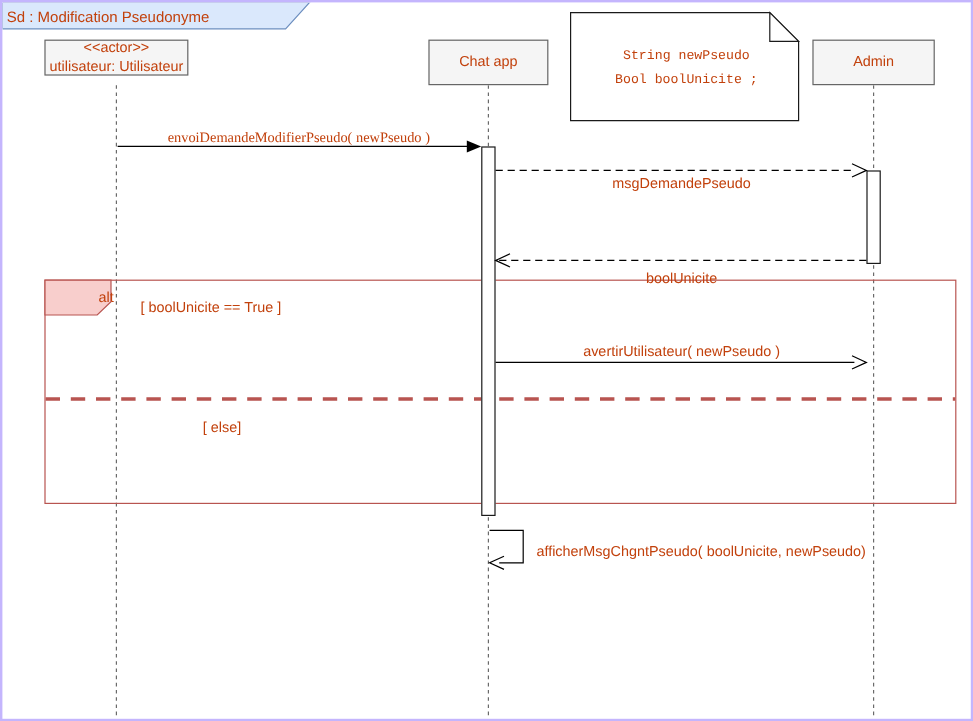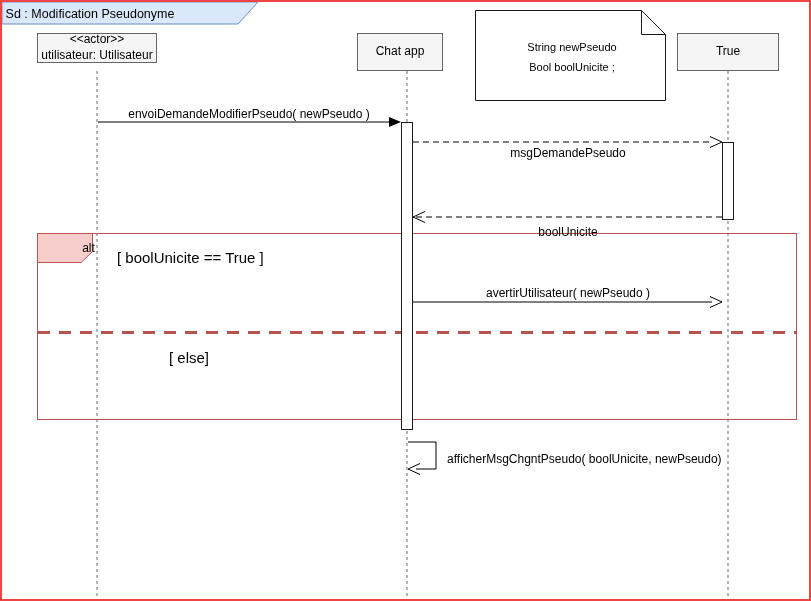--- a/index.html
+++ b/index.html
@@ -1,22 +1,22 @@
 <!DOCTYPE html>
 <html><head>
 <meta charset="utf-8">
 <style>
   html,body{margin:0;padding:0;background:#ffffff;}
   .canvas{
     position:relative;
     width:807px;height:597px;
-    border:2px solid #ef4444;
+    border:2px solid #c4b5fd;
     background:#ffffff;
     font-family:"Liberation Sans","DejaVu Sans",sans-serif;
-    color:#000000;
+    color:#c2410c;
     overflow:hidden;
   }
   svg.layer{position:absolute;left:0;top:0;pointer-events:none;}
   .participant{
     position:absolute;
     box-sizing:border-box;
     background:#f5f5f5;
     border:1px solid #666666;
     display:flex;flex-direction:column;align-items:center;justify-content:center;
     font-size:12px;line-height:1.3;text-align:center;
@@ -29,38 +29,38 @@
   }
   .msg-label{
     position:absolute;
     font-size:12px;
     white-space:nowrap;
     transform:translateX(-50%);
   }
   .msg-label.left-anchor{transform:none;}
   .guard-label{
     position:absolute;
-    font-size:15px;
+    font-size:12px;
     white-space:nowrap;
   }
   .frame-title{
     position:absolute;left:0;top:1px;width:176px;height:21px;
     display:flex;align-items:center;justify-content:center;
     font-size:12.5px;
   }
   .alt-operator{
     position:absolute;left:35px;top:231px;width:55px;height:29px;
     display:flex;align-items:center;justify-content:center;
     font-size:12px;
     padding-left:24px;
   }
   .note-text{
     position:absolute;left:475px;top:10px;width:190px;height:90px;
     display:flex;flex-direction:column;align-items:center;justify-content:center;
-    font-family:Liberation Sans, sans-serif;
+    font-family:Liberation Mono, monospace;
     font-size:11px;line-height:20px;text-align:center;
   }
 </style>
 </head>
 <body>
 
 <div class="canvas">
 
   <svg class="layer" width="807" height="597" viewBox="0 0 807 597">
 
@@ -77,25 +77,25 @@
     <polygon points="35.5,231.5 90.5,231.5 90.5,249.5 79,260.5 35.5,260.5" fill="#f8cecc" stroke="#b85450" stroke-width="1"></polygon>
     <line x1="36" y1="330.5" x2="794" y2="330.5" stroke="#b85450" stroke-width="3" stroke-dasharray="12,9"></line>
   </svg>
 
   <div class="frame-title">Sd :  Modification Pseudonyme</div>
 
   <div class="participant" style="left:35px;top:31px;width:120px;height:30px;">
     <span>&lt;&lt;actor&gt;&gt;</span>
     <span>utilisateur: Utilisateur</span>
   </div>
-  <div class="participant" style="left:355px;top:31px;width:86px;height:38px;">
+  <div class="participant" style="left:355px;top:31px;width:100px;height:38px;">
     <span>Chat app</span>
   </div>
   <div class="participant" style="left:675px;top:31px;width:102px;height:38px;">
-    <span>True</span>
+    <span>Admin</span>
   </div>
 
   <div class="note-text">
     <span>String newPseudo</span>
     <span>Bool boolUnicite ;</span>
   </div>
 
   <div class="activation" style="left:399px;top:120px;width:12px;height:308px;"></div>
   <div class="activation" style="left:720px;top:140px;width:12px;height:78px;"></div>
 
@@ -110,21 +110,21 @@
     <line x1="720" y1="215" x2="412" y2="215" stroke="#000" stroke-width="1" stroke-dasharray="6,4"></line>
     <path d="M423,209.5 L411,215 L423,220.5" fill="none" stroke="#000" stroke-width="1"></path>
 
     <line x1="411" y1="300" x2="710" y2="300" stroke="#000" stroke-width="1"></line>
     <path d="M708,294.5 L720,300 L708,305.5" fill="none" stroke="#000" stroke-width="1"></path>
 
     <polyline points="406,440 434,440 434,467 414,467" fill="none" stroke="#000" stroke-width="1"></polyline>
     <path d="M418,461.5 L406,467 L418,472.5" fill="none" stroke="#000" stroke-width="1"></path>
   </svg>
 
-  <div class="msg-label" style="left:247px;top:105px;">envoiDemandeModifierPseudo( newPseudo )</div>
+  <div class="msg-label" style="left:247px;top:105px;font-family:Liberation Serif, serif;">envoiDemandeModifierPseudo( newPseudo )</div>
   <div class="msg-label" style="left:566px;top:124px;margin-top:20px;">msgDemandePseudo</div>
   <div class="msg-label" style="left:566px;top:199px;margin-top:24px;">boolUnicite</div>
   <div class="msg-label" style="left:566px;top:284px;">avertirUtilisateur( newPseudo )</div>
   <div class="msg-label left-anchor" style="left:445px;top:450px;">afficherMsgChgntPseudo( boolUnicite, newPseudo)</div>
 
   <div class="alt-operator">alt</div>
   <div class="guard-label" style="left:115px;top:247px;">[ boolUnicite == True ]</div>
   <div class="guard-label" style="left:127px;top:347px;margin-left:40px;">[ else]</div>
 
 </div>

